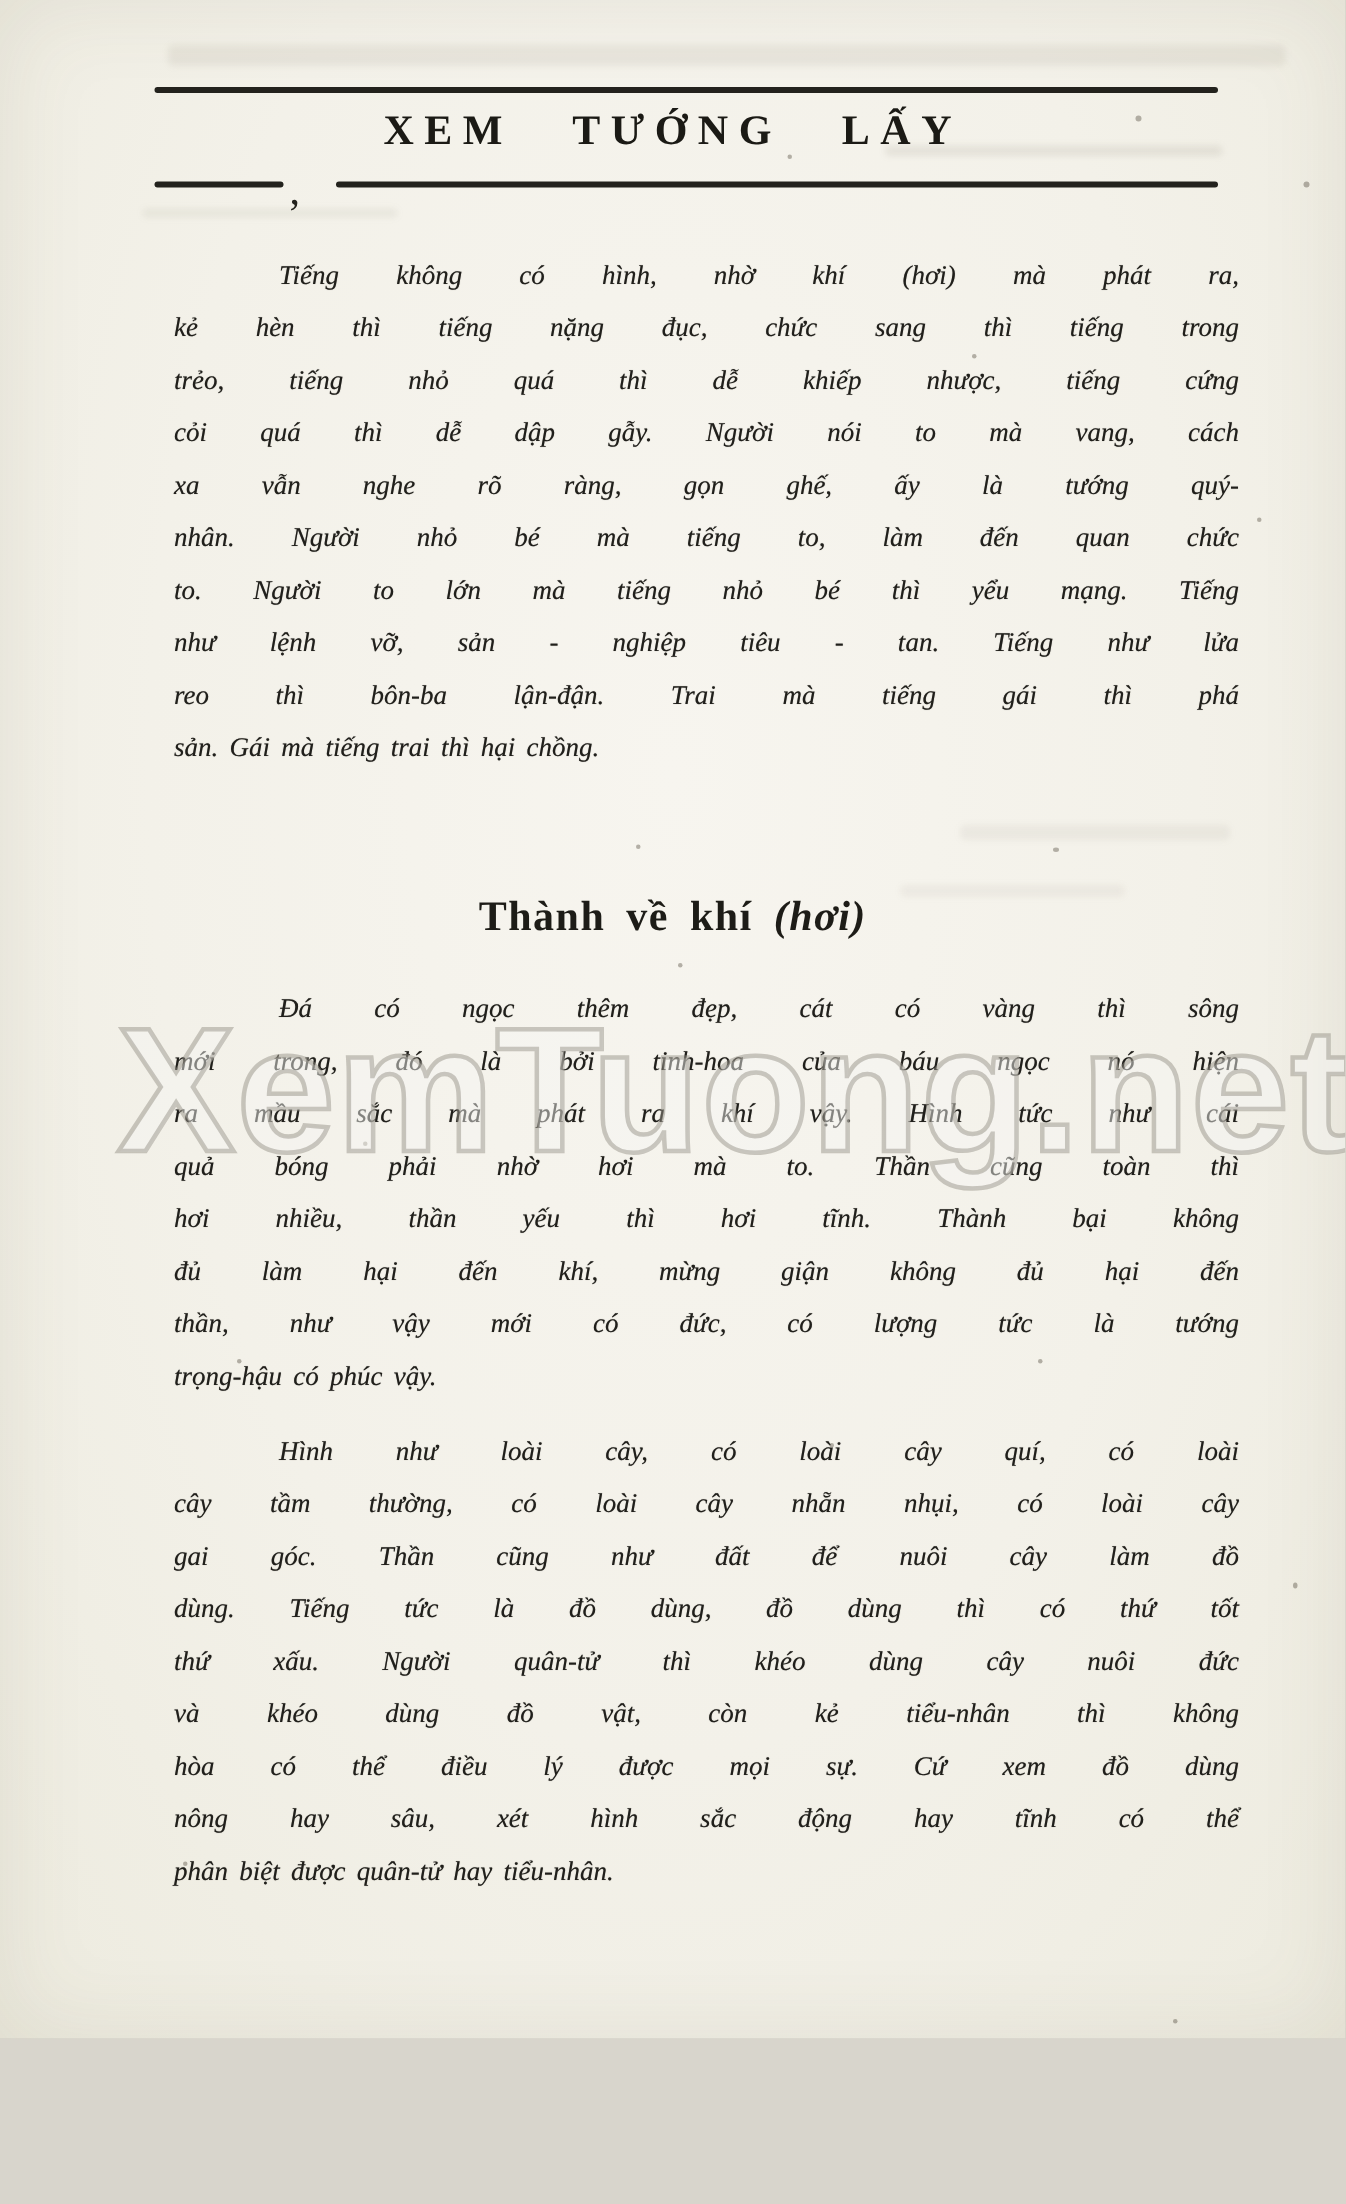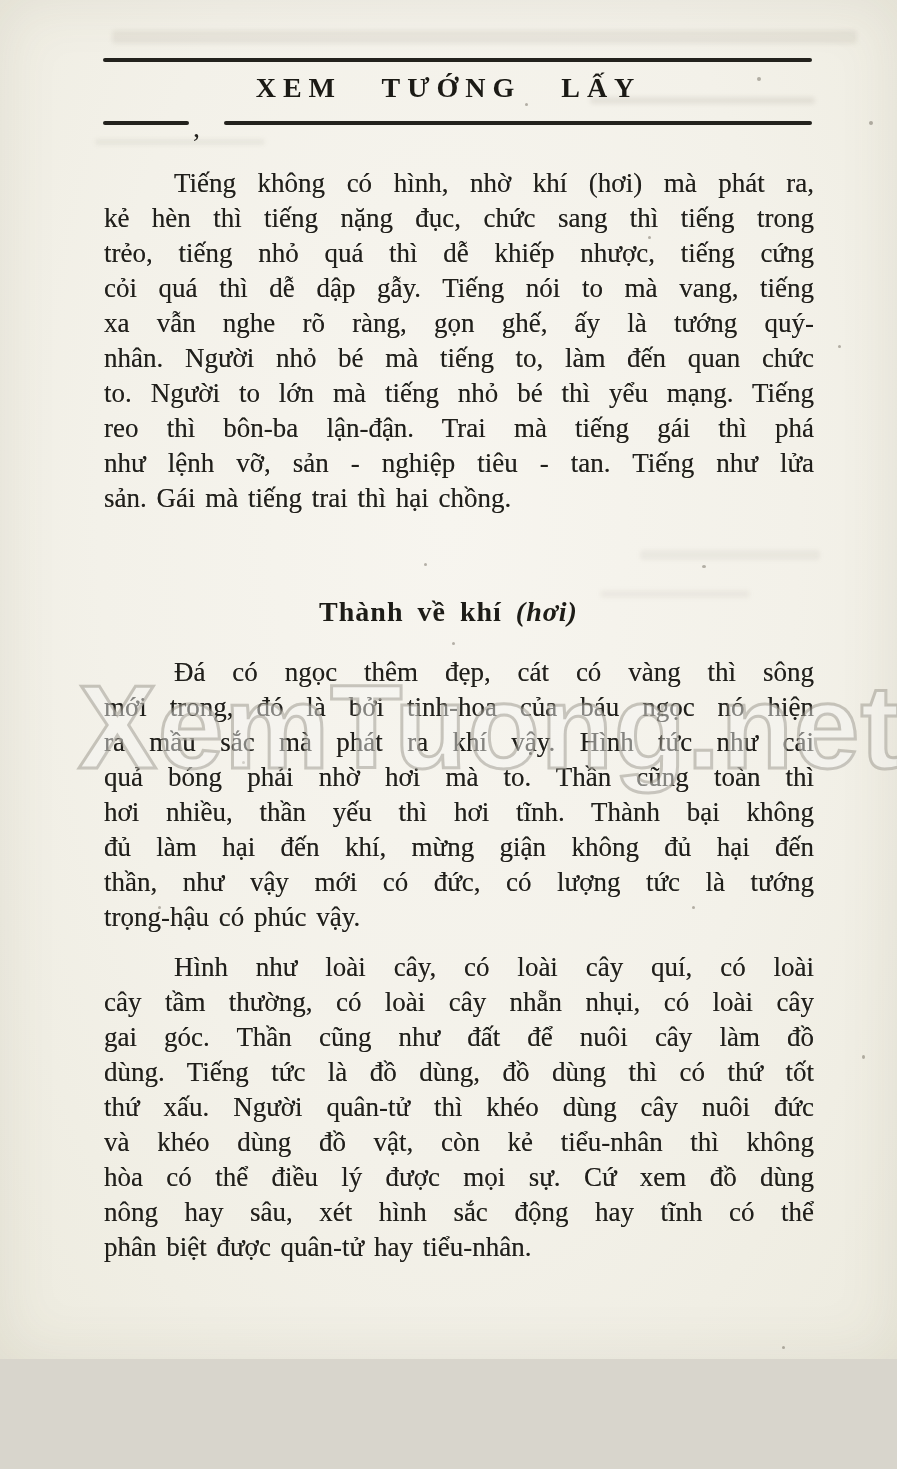--- a/index.html
+++ b/index.html
@@ -19,22 +19,22 @@
   .rule-comma {
     position:absolute; left:193px; top:112px; font-size:28px; color:#23221d;
     font-family:"Liberation Serif", serif; z-index:2;
   }
   .title {
     position:absolute; left:0; top:72px; width:100%; text-align:center;
     font-size:28px; font-weight:bold; letter-spacing:7px; word-spacing:26px;
     color:#1b1a15;
   }
   
-  .para { position:absolute; left:104px; width:710px; font-size:27px; line-height:35px;
-          word-spacing:3px; text-shadow:0 0 0.5px rgba(30,28,22,0.55); }
+  .para { position:absolute; left:116px; width:710px; font-size:18px; line-height:35px;
+          word-spacing:3px; text-shadow:0 0 0.5px rgba(30,28,22,0.55);font-style:italic; }
   .para .tline { text-align:justify; text-align-last:justify; white-space:normal; }
   .para .tline:first-child { text-indent:70px; }
   .para .tline:last-child { text-align-last:left; }
   .p1 { top:166px; }
   .p2 { top:655px; }
   .p3 { top:950px; }
   .p4 { top:1320px; }
   .section-heading {
     position:absolute; left:0; top:596px; width:100%; margin:0; text-align:center;
     font-size:28px; font-weight:bold; color:#1d1c17; letter-spacing:1px; word-spacing:6px;
@@ -110,26 +110,26 @@
     <div class="title">XEM TƯỚNG LẤY</div>
     <div class="rule rule-b1"></div>
     <span class="rule-comma">,</span>
     <div class="rule rule-b2"></div>
   </div>
 
   <div class="para p1">
       <div class="tline">Tiếng không có hình, nhờ khí (hơi) mà phát ra,</div>
       <div class="tline">kẻ hèn thì tiếng nặng đục, chức sang thì tiếng trong</div>
       <div class="tline">trẻo, tiếng nhỏ quá thì dễ khiếp nhược, tiếng cứng</div>
-      <div class="tline">cỏi quá thì dễ dập gẫy. Tiếng nói to mà vang, tiếng</div>
+      <div class="tline">cỏi quá thì dễ dập gẫy. Người nói to mà vang, cách</div>
       <div class="tline">xa vẫn nghe rõ ràng, gọn ghế, ấy là tướng quý-</div>
       <div class="tline">nhân. Người nhỏ bé mà tiếng to, làm đến quan chức</div>
       <div class="tline">to. Người to lớn mà tiếng nhỏ bé thì yểu mạng. Tiếng</div>
+      <div class="tline">như lệnh vỡ, sản - nghiệp tiêu - tan. Tiếng như lửa</div>
       <div class="tline">reo thì bôn-ba lận-đận. Trai mà tiếng gái thì phá</div>
-      <div class="tline">như lệnh vỡ, sản - nghiệp tiêu - tan. Tiếng như lửa</div>
       <div class="tline">sản. Gái mà tiếng trai thì hại chồng.</div>
     </div>
 
   <h2 class="section-heading">
     <span>Thành về khí</span>
     <span class="it">(hơi)</span>
   </h2>
 
   <div class="para p2">
       <div class="tline">Đá có ngọc thêm đẹp, cát có vàng thì sông</div>

